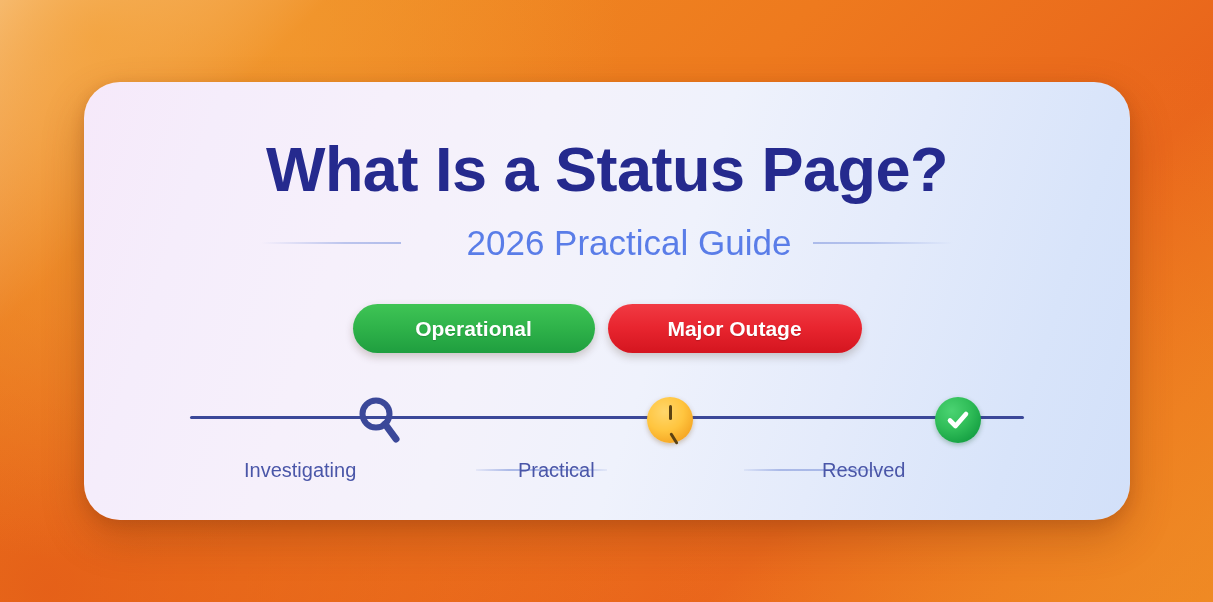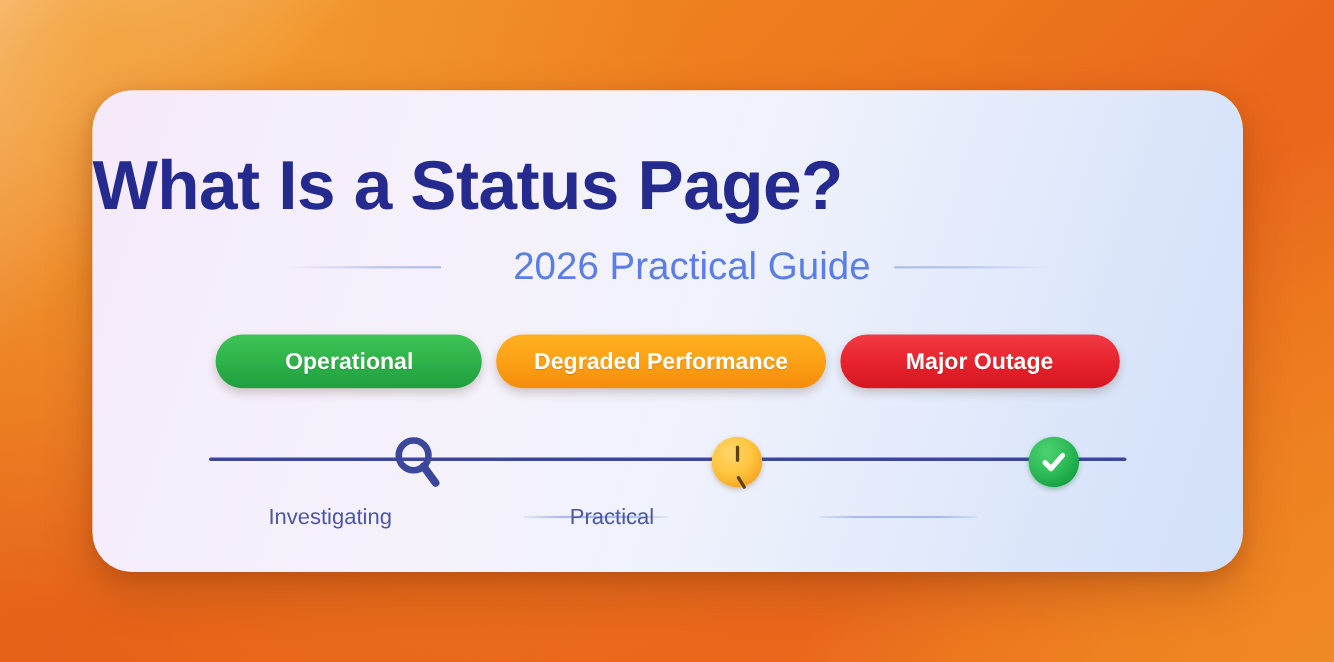--- a/index.html
+++ b/index.html
@@ -58,21 +58,21 @@
       0 4px 14px rgba(120, 45, 10, 0.18);
     overflow: hidden;
   }
 
   
   .title {
     position: absolute;
     left: 0;
     right: 0;
     top: 56px;
-    text-align: left;
+    text-align: center;
     font-size: 63px;
     font-weight: bold;
     letter-spacing: -0.5px;
     color: #252A8E;
     line-height: 1;
     white-space: nowrap;
   }
 
   
   .subtitle-row {
@@ -260,21 +260,20 @@
   <div class="title">What Is a Status Page?</div>
 
   <div class="subtitle-row">
     <span class="sub-rule left"></span>
     <span class="subtitle">2026 Practical Guide</span>
     <span class="sub-rule right"></span>
   </div>
 
   <div class="pills">
     <div class="pill pill-operational">Operational</div>
-    <div class="pill pill-degraded">Degraded Performance</div>
     <div class="pill pill-outage">Major Outage</div>
   </div>
 
   <div class="timeline">
 
     <div class="tl-line"></div>
 
     <div class="tl-nodes">
 
       <div class="tl-node n1">
@@ -295,16 +294,17 @@
           </svg>
         </div>
       </div>
     </div>
 
     <div class="tl-labels">
       <div class="tl-label l1">Investigating</div>
       <div class="tl-connector c1"></div>
       <div class="tl-label l2">Practical</div>
       <div class="tl-connector c2"></div>
+      <div class="tl-label l3">Resolved</div>
     </div>
 
   </div>
 </div>
 
 </body></html>

